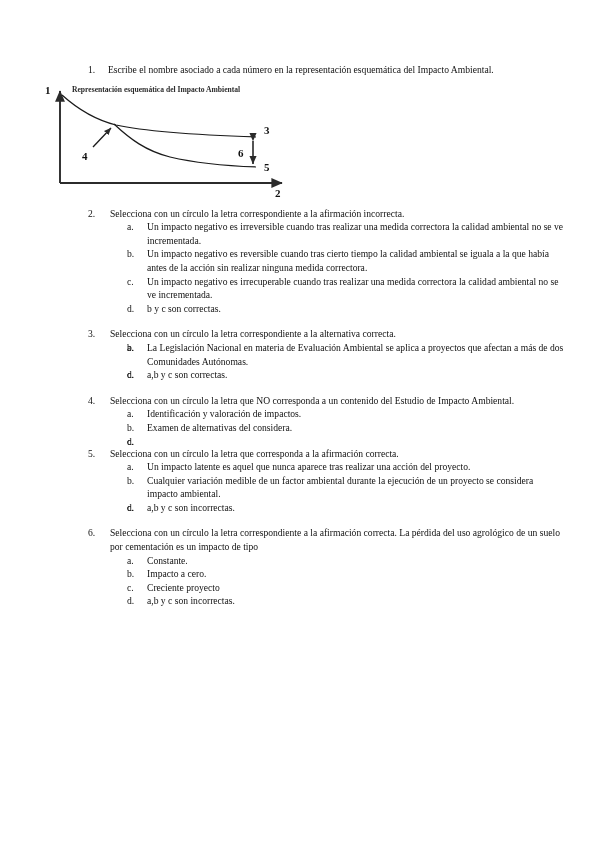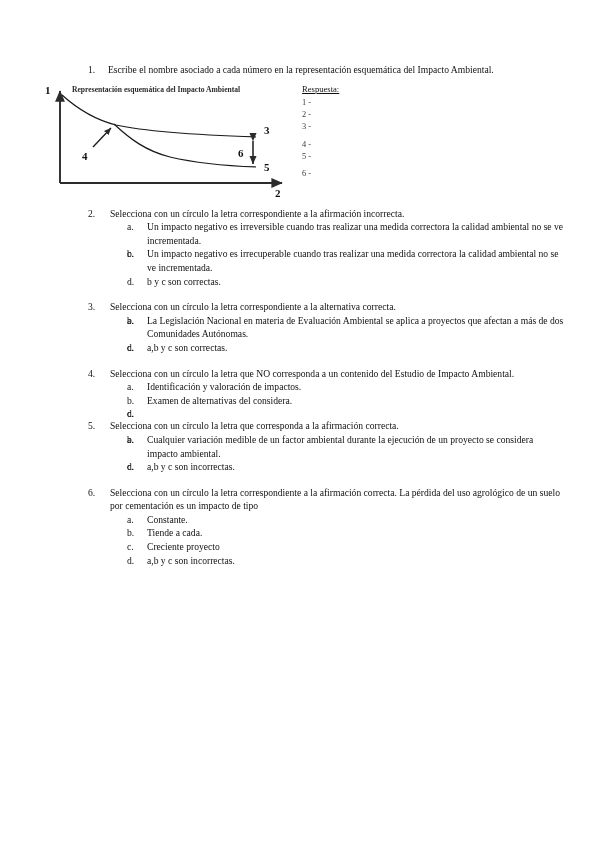--- a/index.html
+++ b/index.html
@@ -154,45 +154,37 @@
       <line x1="215" y1="60" x2="215" y2="83" stroke="#1a1a1a" stroke-width="1.5" marker-start="url(#arrHeadSm)" marker-end="url(#arrHeadSm)"></line>
 
       <text x="7" y="13" font-family="'Liberation Serif', serif" font-size="11" font-weight="bold" fill="#111">1</text>
       <text x="237" y="116" font-family="'Liberation Serif', serif" font-size="11" font-weight="bold" fill="#111">2</text>
       <text x="226" y="53" font-family="'Liberation Serif', serif" font-size="11" font-weight="bold" fill="#111">3</text>
       <text x="44" y="79" font-family="'Liberation Serif', serif" font-size="11" font-weight="bold" fill="#111">4</text>
       <text x="226" y="90" font-family="'Liberation Serif', serif" font-size="11" font-weight="bold" fill="#111">5</text>
       <text x="200" y="76" font-family="'Liberation Serif', serif" font-size="11" font-weight="bold" fill="#111">6</text>
     </svg>
 
-    <div class="respuesta">
-      <span class="rtitle">Respuesta:</span>
-      <span class="ritem">1 -</span>
-      <span class="ritem">2 -</span>
-      <span class="ritem">3 -</span>
-      <span class="ritem sp">4 -</span>
-      <span class="ritem">5 -</span>
-      <span class="ritem sp">6 -</span>
-    </div>
   </div>
 
   <div id="body-questions">
 
     <div class="qblock">
       <div class="qline">
         <span class="qnum">2.</span>
         <span class="qtext"><span>Selecciona con un círculo la letra correspondiente a la afirmación </span><span class="strong">incorrecta</span><span>.</span></span>
       </div>
       <ul class="answers">
         <li class="ans">
           <span class="ansletter">a.</span>
           <span>Un impacto negativo es irreversible cuando tras realizar una medida correctora la calidad ambiental no se ve incrementada.</span>
         </li>
         <li class="ans">
           <span class="ansletter">b.</span>
+          <span>Un impacto negativo es reversible cuando tras cierto tiempo la calidad ambiental se iguala a la que había antes de la acción sin realizar ninguna medida correctora.</span>
         </li>
         <li class="ans">
           <span class="ansletter">c.</span>
           <span>Un impacto negativo es irrecuperable cuando tras realizar una medida correctora la calidad ambiental no se ve incrementada.</span>
         </li>
         <li class="ans">
           <span class="ansletter">d.</span>
           <span>b y c son correctas.</span>
         </li>
       </ul>
@@ -245,20 +237,21 @@
     </div>
 
     <div class="qblock">
       <div class="qline">
         <span class="qnum">5.</span>
         <span class="qtext"><span>Selecciona con un círculo la letra que corresponda a la afirmación </span><span class="strong">correcta</span><span>.</span></span>
       </div>
       <ul class="answers">
         <li class="ans">
           <span class="ansletter">a.</span>
+          <span>Un impacto latente es aquel que nunca aparece tras realizar una acción del proyecto.</span>
         </li>
         <li class="ans">
           <span class="ansletter">b.</span>
           <span>Cualquier variación medible de un factor ambiental durante la ejecución de un proyecto se considera impacto ambiental.</span>
         </li>
         <li class="ans">
           <span class="ansletter">c.</span>
         </li>
         <li class="ans">
           <span class="ansletter">d.</span>
@@ -272,21 +265,21 @@
         <span class="qnum">6.</span>
         <span class="qtext"><span>Selecciona con un círculo la letra correspondiente a la afirmación </span><span class="strong">correcta</span><span>. La pérdida del uso agrológico de un suelo por cementación es un impacto de tipo</span></span>
       </div>
       <ul class="answers">
         <li class="ans">
           <span class="ansletter">a.</span>
           <span>Constante.</span>
         </li>
         <li class="ans">
           <span class="ansletter">b.</span>
-          <span>Tiende a cada.</span>
+          <span>Impacto a cero.</span>
         </li>
         <li class="ans">
           <span class="ansletter">c.</span>
           <span>Creciente proyecto</span>
         </li>
         <li class="ans">
           <span class="ansletter">d.</span>
           <span>a,b y c son incorrectas.</span>
         </li>
       </ul>

